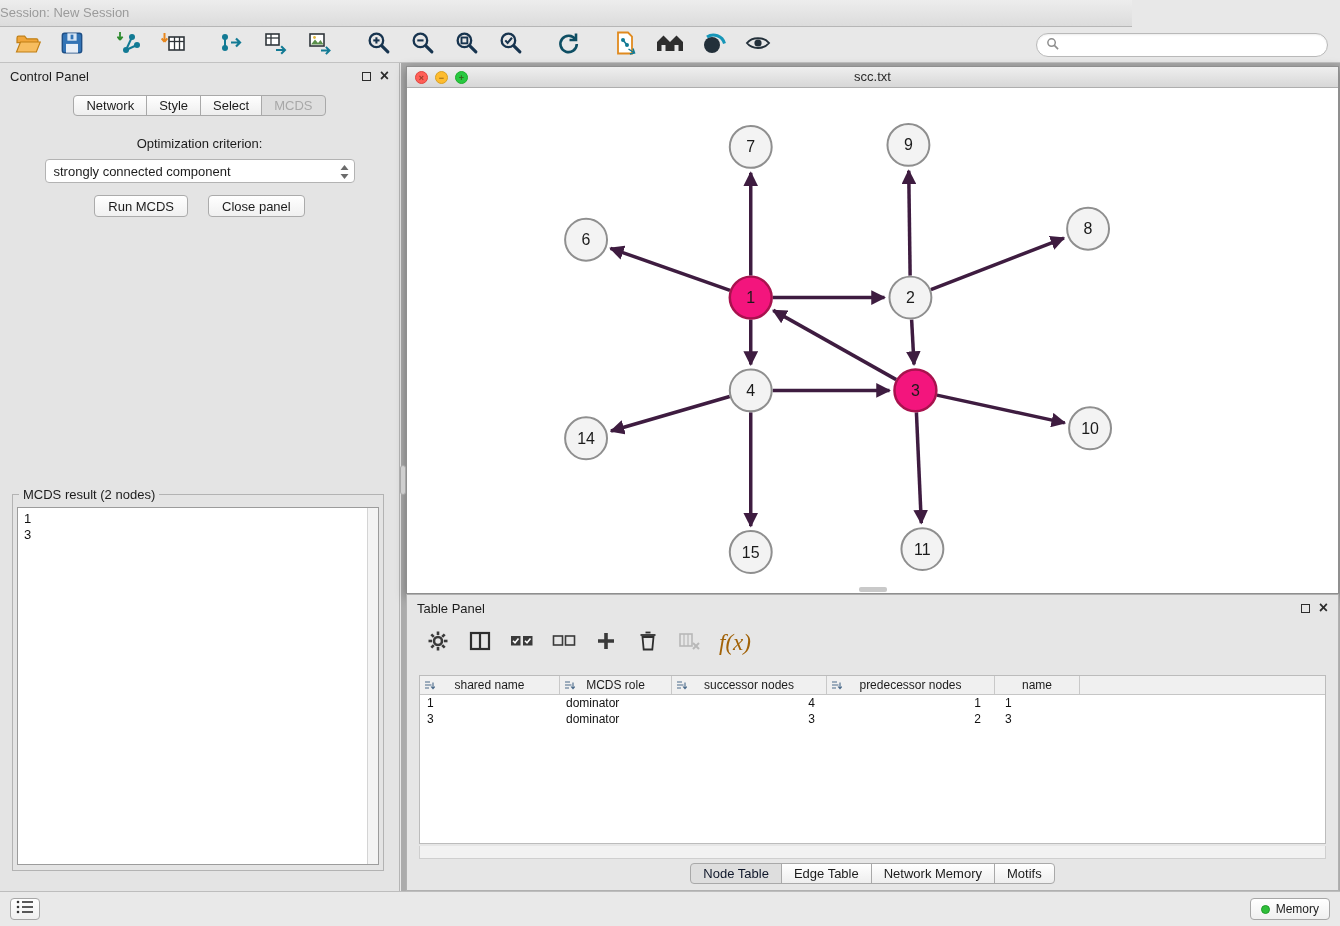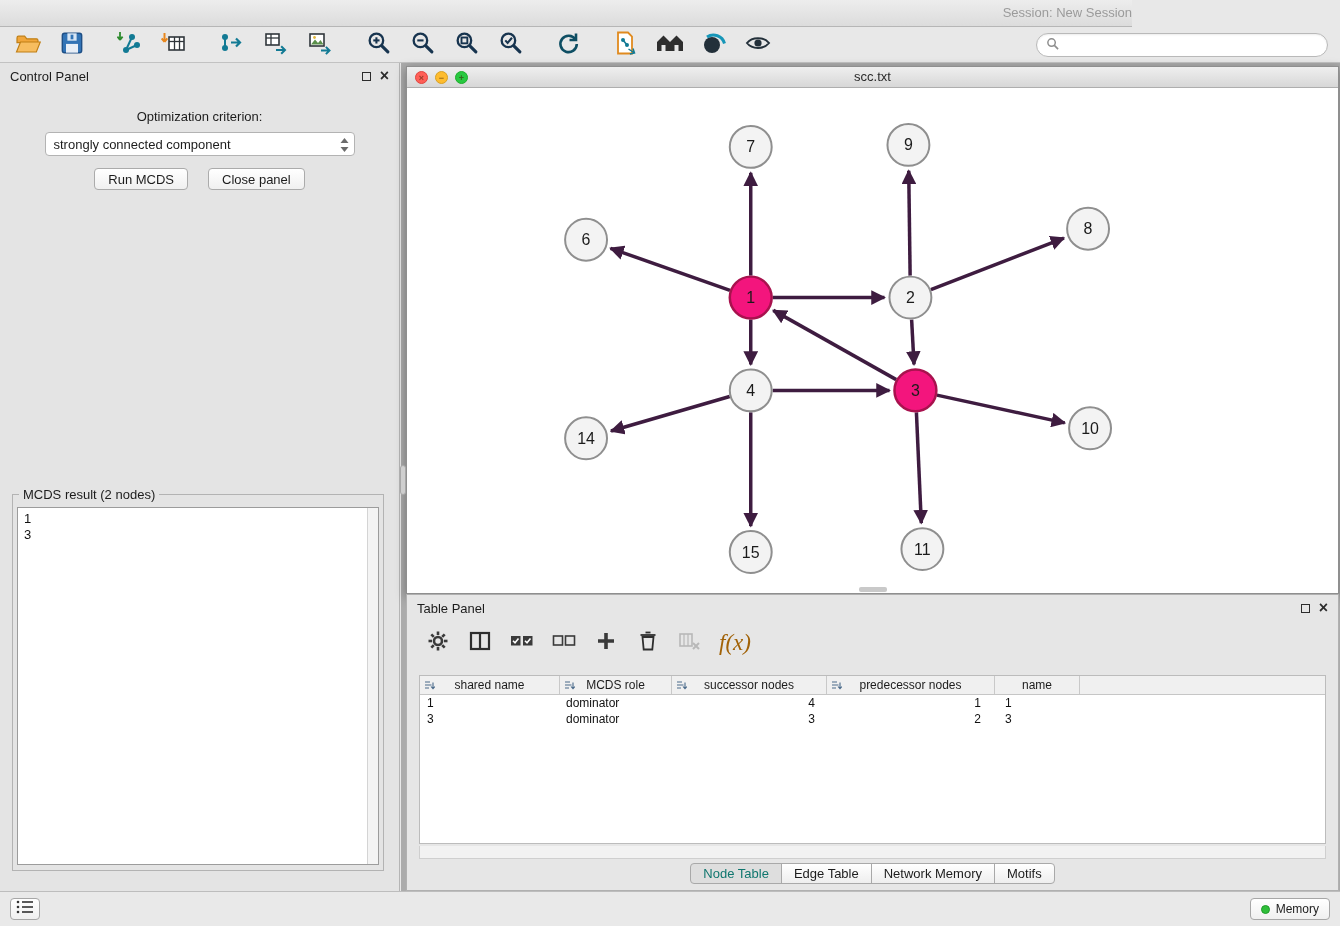--- a/index.html
+++ b/index.html
@@ -2,21 +2,21 @@
 <html><head>
 <meta charset="utf-8">
 <style>
   * { margin:0; padding:0; box-sizing:border-box; }
   html,body { width:1340px; height:926px; overflow:hidden; font-family:"Liberation Sans",sans-serif; background:#ececec; }
   #app { position:relative; width:1340px; height:926px; background:#e8e8e8; }
 
   
   .titlebar { position:absolute; left:0; top:0; width:1132px; height:27px;
     background:linear-gradient(#ededed,#dcdcdc); border-bottom:1px solid #b6b6b6;
-    text-align:right; line-height:26px; font-size:13px; color:#9b9b9b; }
+    text-align:left; line-height:26px; font-size:13px; color:#9b9b9b; }
 
   
   .toolbar { position:absolute; left:0; top:27px; width:1340px; height:36px;
     background:#e8e8e8; border-bottom:1px solid #c2c2c2; display:flex; align-items:center; padding:0 12px; }
   .tool-group { display:flex; align-items:center; gap:12px; margin-right:26px; }
   .tool-btn { width:32px; height:30px; display:flex; align-items:center; justify-content:center; border-radius:4px; }
   .toolbar-spacer { flex:1; }
   .search-field { width:292px; height:24px; background:#fff; border:1px solid #b9b9b9; border-radius:12px;
     display:flex; align-items:center; padding:0 9px; gap:5px; box-shadow:inset 0 1px 2px rgba(0,0,0,.08); }
   .search-field input { border:none; outline:none; flex:1; font-size:12px; background:transparent; font-family:"Liberation Sans",sans-serif; }
@@ -81,21 +81,21 @@
   .tcell.c1 { width:112px; padding-left:6px; }
   .tcell.c2 { width:155px; text-align:right; padding-right:12px; }
   .tcell.c3 { width:168px; text-align:right; padding-right:14px; }
   .tcell.c4 { width:85px; padding-left:10px; }
   .tp-hscroll { position:absolute; left:12px; right:12px; bottom:31px; height:13px; background:#f2f2f2; border:1px solid #cfcfcf; border-top:none; }
   .tp-tabs { position:absolute; left:0; right:0; bottom:6px; display:flex; justify-content:center; }
   .tp-tab { height:21px; padding:0 12px; font-size:13px; line-height:19px; color:#1c1c1c;
     background:linear-gradient(#ffffff,#eeeeee); border:1px solid #a9a9a9; margin-left:-1px; }
   .tp-tab:first-child { border-radius:4px 0 0 4px; margin-left:0; }
   .tp-tab:last-child { border-radius:0 4px 4px 0; }
-  .tp-tab.active { background:#dedede; color:#0f766e; }
+  .tp-tab.active { background:#dedede; color:#0f172a; }
 
   
   #statusbar { position:absolute; left:0; bottom:0; width:1340px; height:35px; background:#e9e9e9; border-top:1px solid #bdbdbd;padding-left:32px; }
   .status-left-btn { position:absolute; left:10px; top:6px; width:30px; height:22px; border:1px solid #a7a7a7; border-radius:4px;
     background:linear-gradient(#fff,#f0f0f0); display:flex; align-items:center; justify-content:center; }
   .memory-btn { position:absolute; right:10px; top:6px; height:22px; padding:0 10px; border:1px solid #a7a7a7; border-radius:4px;
     background:linear-gradient(#fff,#f0f0f0); display:flex; align-items:center; gap:6px; font-size:12px; color:#1c1c1c; }
   .memory-dot { width:9px; height:9px; border-radius:50%; background:#2fbf3a; border:1px solid #1f9c2a; }
 </style>
 </head>
@@ -257,20 +257,26 @@
     </div>
   </div>
 
   <div id="control-panel">
     <div class="panel-header">
       <span>Control Panel</span>
       <span class="win-btns">
         <span class="float-btn"></span>
         <span class="close-btn">×</span>
       </span>
+    </div>
+    <div class="cp-tabs">
+      <div class="cp-tab">Network</div>
+      <div class="cp-tab">Style</div>
+      <div class="cp-tab">Select</div>
+      <div class="cp-tab active">MCDS</div>
     </div>
     <div class="opt-label">Optimization criterion:</div>
     <div class="cp-select">
       <span>strongly connected component</span>
       <span class="stepper"><svg width="13" height="18" viewBox="0 0 13 18">
         <path d="M6.5 2 L10.5 7 H2.5 Z" fill="#6b6b6b"></path>
         <path d="M6.5 16 L10.5 11 H2.5 Z" fill="#6b6b6b"></path>
           </svg></span>
     </div>
     <div class="cp-buttons">

